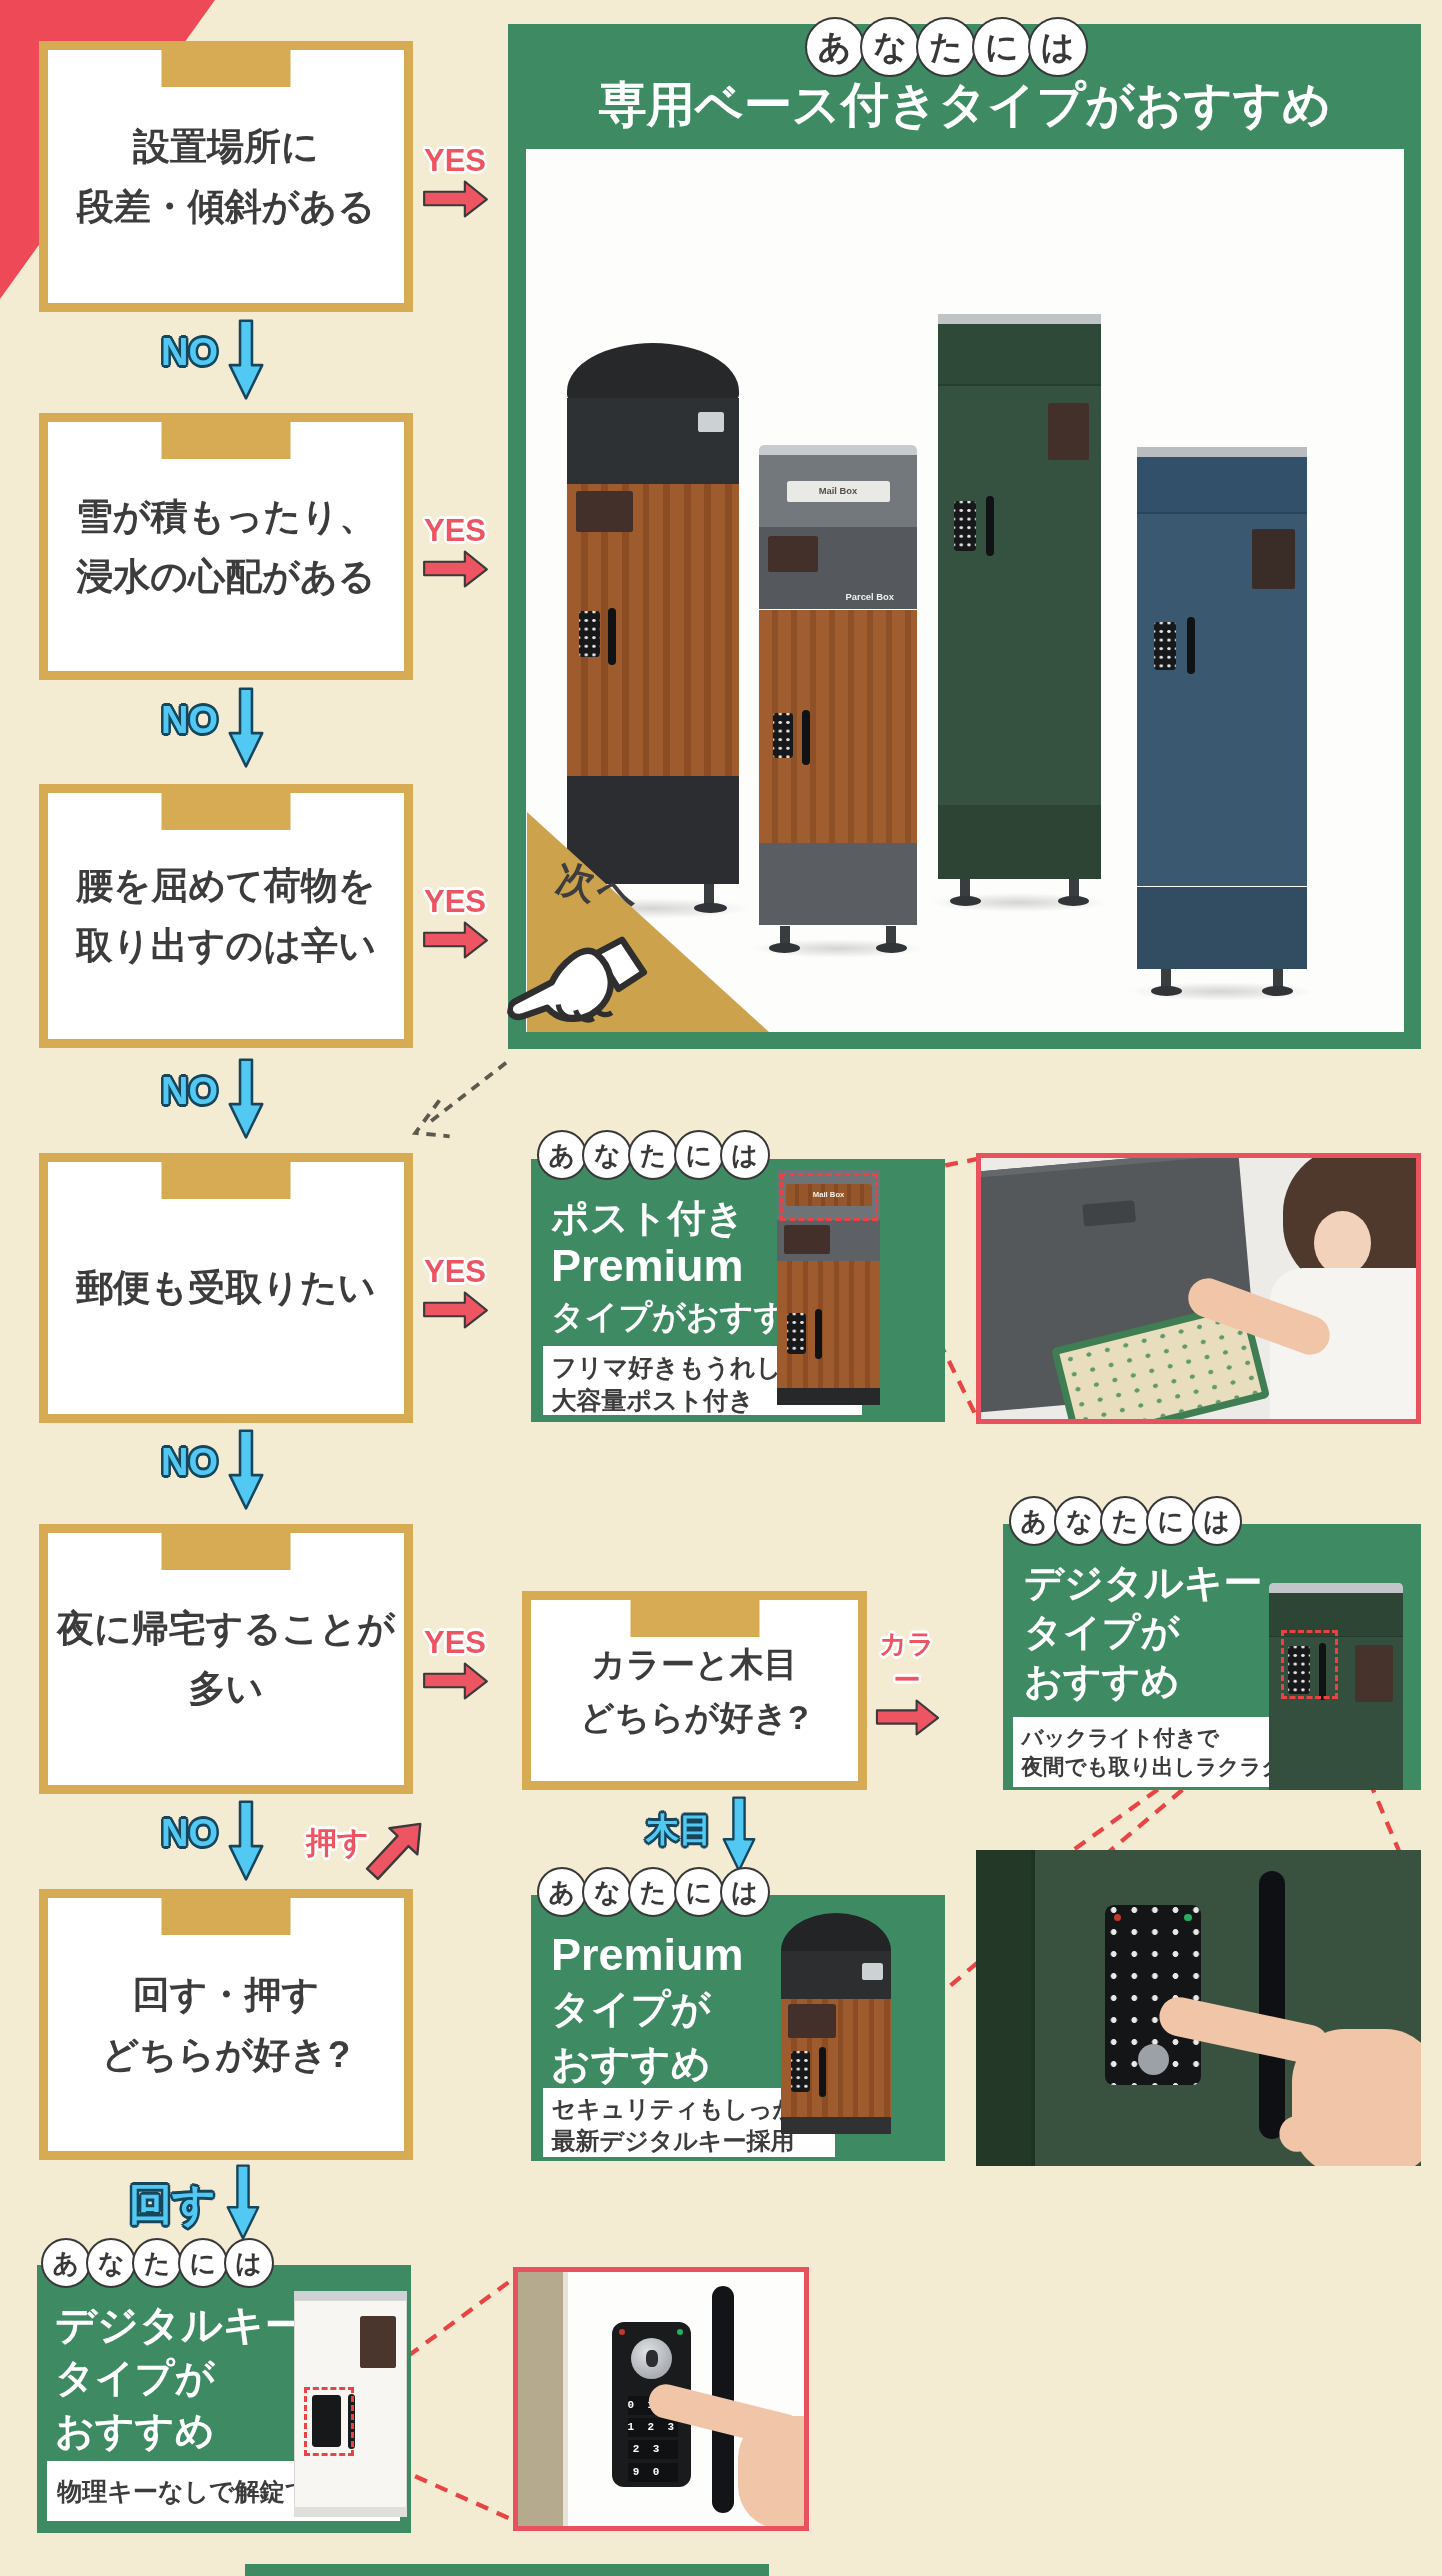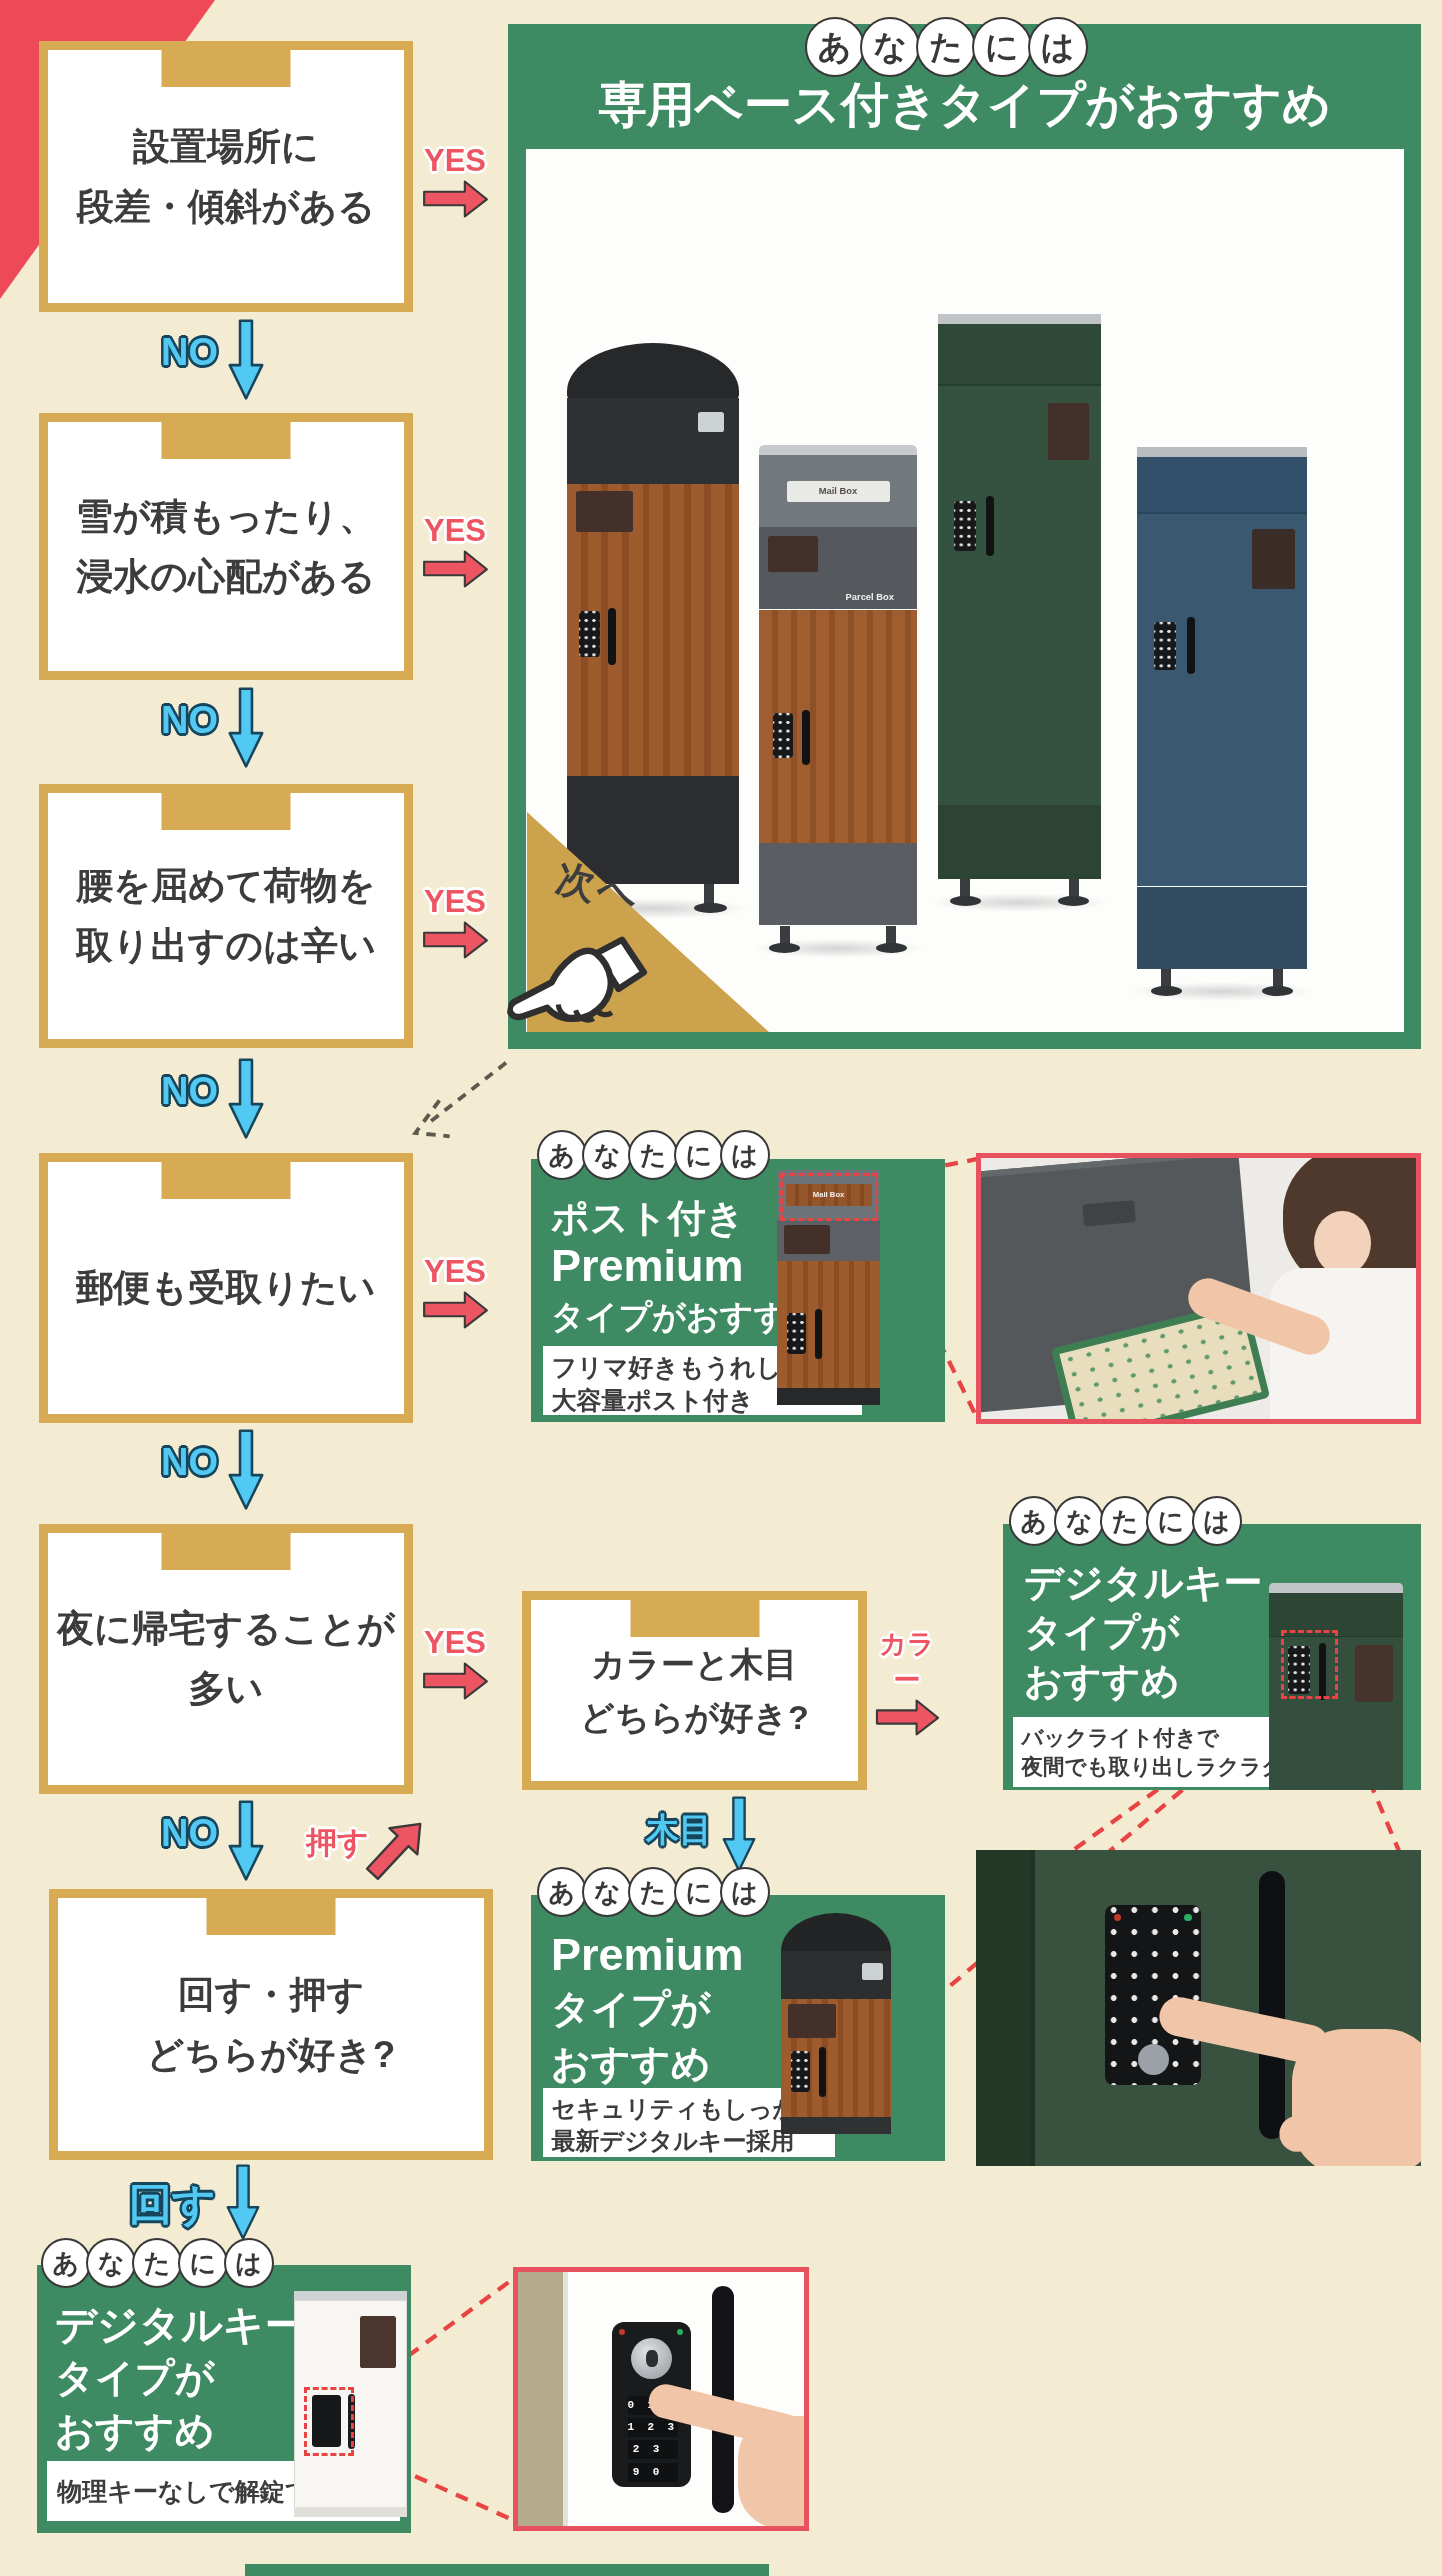--- a/index.html
+++ b/index.html
@@ -186,21 +186,21 @@
       <div>多い</div>
     </div>
   </div>
   <div class="qbox" style="left:522px;top:1591px;width:345px;height:199px">
     <div class="tape"></div>
     <div class="qtext" style="font-size:34px;line-height:1.55">
       <div>カラーと木目</div>
       <div>どちらが好き?</div>
     </div>
   </div>
-  <div class="qbox" style="left:49px;top:1889px;width:444px;height:271px">
+  <div class="qbox" style="left:39px;top:1889px;width:374px;height:271px">
     <div class="tape"></div>
     <div class="qtext">
       <div>回す・押す</div>
       <div>どちらが好き?</div>
     </div>
   </div>
 
   <div class="vgroup" style="left:161px;top:319px">
     <span class="no-label">NO</span>
     <svg width="38" height="82" viewBox="0 0 44 96">

